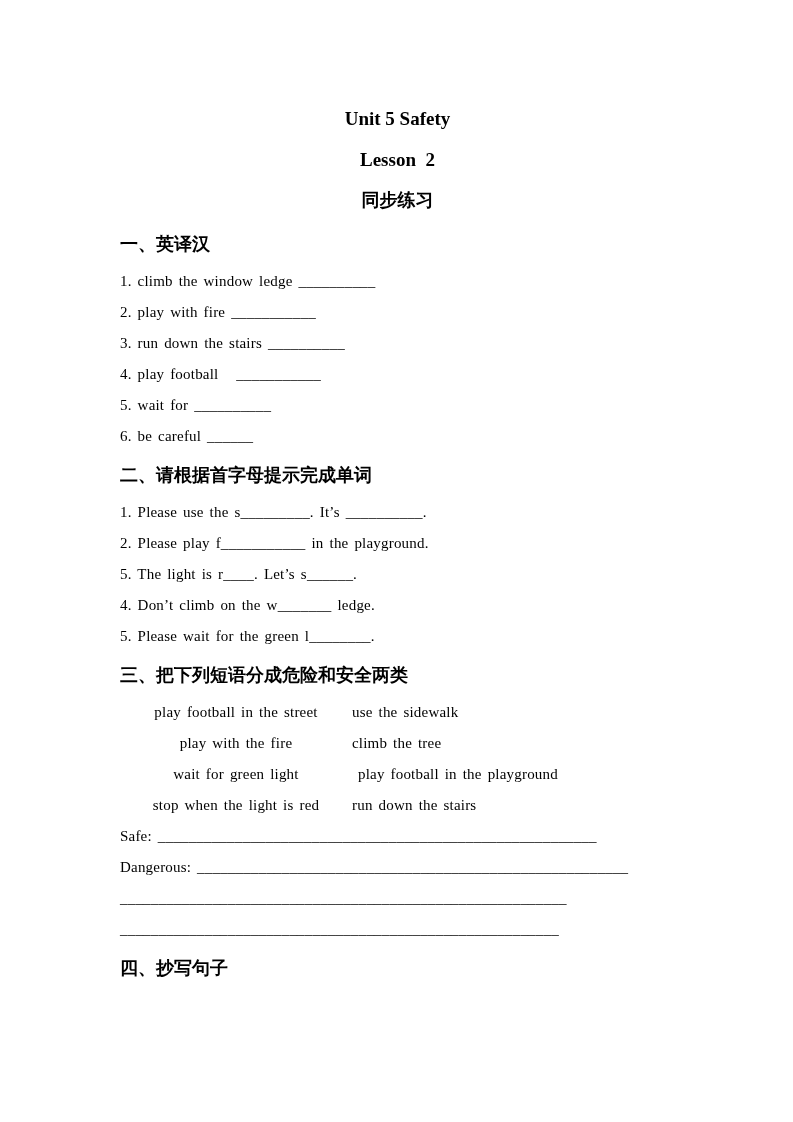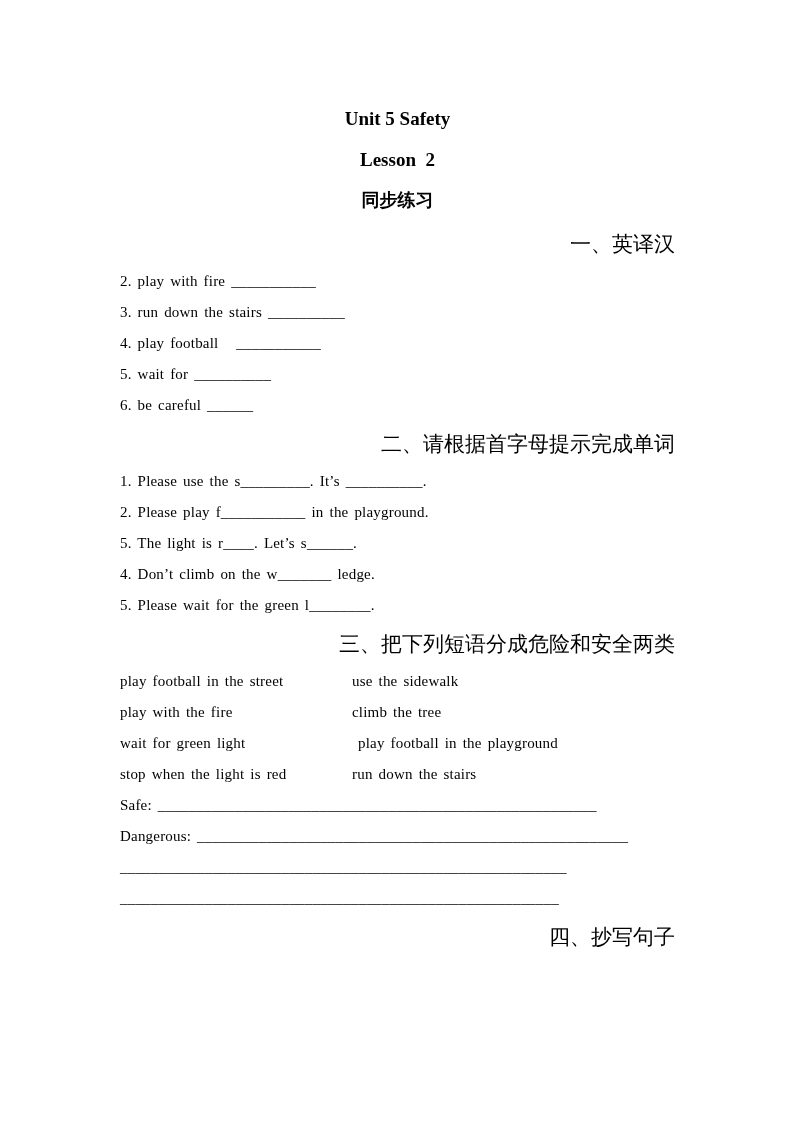--- a/index.html
+++ b/index.html
@@ -26,44 +26,44 @@
     font-size: 19px;
     line-height: 41px;
     white-space: pre-wrap;
     font-family: "Liberation Serif", serif;
   }
   .title-line.cn {
     font-size: 18px;
     font-family: "Liberation Sans", sans-serif;
   }
   .section-heading {
-    font-weight: normal;
-    font-size: 21px;
+    font-weight: bold;
+    font-size: 18px;
     line-height: 30px;
     margin: 8px 0 7px 0;
     font-family: "Liberation Sans", sans-serif;
     white-space: pre-wrap;
-    text-align: right;
   }
   .body-line {
     line-height: 31px;
     white-space: pre-wrap;
     letter-spacing: 0.2px;
     word-spacing: 2px;
   }
   .phrase-row {
     display: flex;
     line-height: 31px;
   }
   .phrase-left {
     width: 232px;
     flex: 0 0 232px;
     white-space: pre-wrap;
     letter-spacing: 0.2px;
     word-spacing: 2px;
+    text-align: center;
   }
   .phrase-right {
     white-space: pre-wrap;
     letter-spacing: 0.2px;
     word-spacing: 2px;
     text-align: center;
   }
   .answer-line {
     line-height: 31px;
     white-space: pre-wrap;
@@ -77,20 +77,21 @@
 <div class="page">
 
   <div>
     <div class="title-line">Unit 5 Safety</div>
     <div class="title-line">Lesson  2</div>
     <div class="title-line cn">同步练习</div>
   </div>
 
   <div>
     <div class="section-heading">一、英译汉</div>
+    <div class="body-line">1. climb the window ledge __________</div>
     <div class="body-line">2. play with fire ___________</div>
     <div class="body-line">3. run down the stairs __________</div>
     <div class="body-line">4. play football   ___________</div>
     <div class="body-line">5. wait for __________</div>
     <div class="body-line">6. be careful ______</div>
   </div>
 
   <div>
     <div class="section-heading">二、请根据首字母提示完成单词</div>
     <div class="body-line">1. Please use the s_________. It’s __________.</div>

